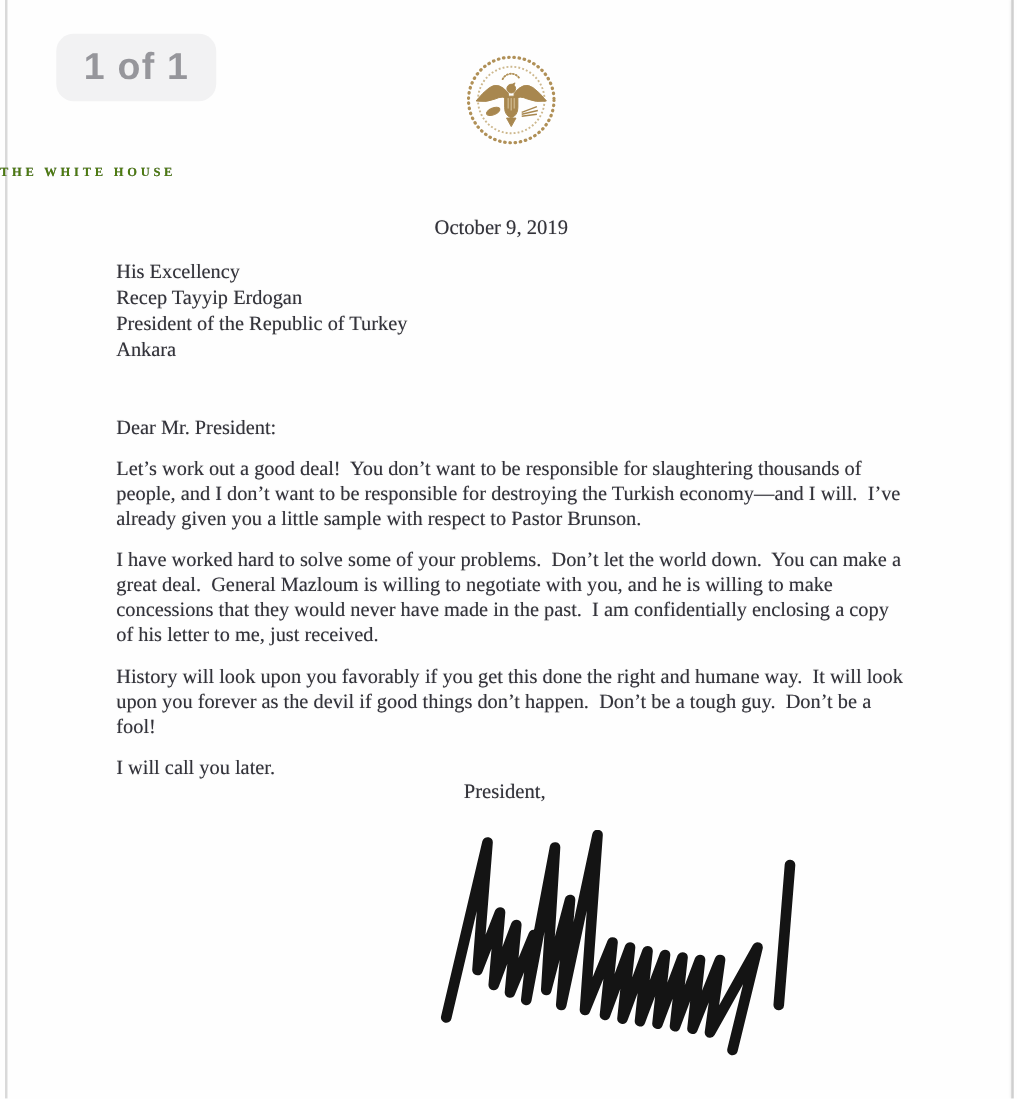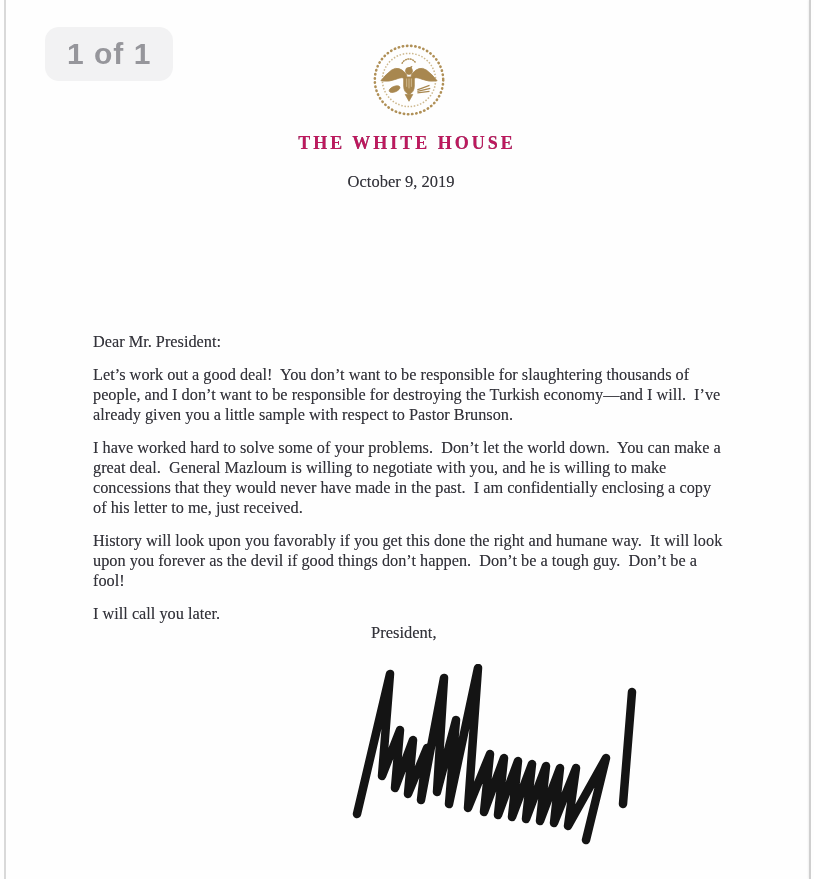--- a/index.html
+++ b/index.html
@@ -16,22 +16,22 @@
   .page-badge{
     position:absolute;left:45px;top:27px;
     background:#f2f2f3;border-radius:14px;
     padding:8px 22px;
     font-family:"Liberation Sans", sans-serif;
     font-size:30px;font-weight:700;color:#96969b;
     letter-spacing:1px;line-height:1.25;
   }
   .seal{position:absolute;left:371px;top:38px;width:76px;height:84px;}
   .letterhead-title{
-    position:absolute;left:0;right:0;top:133px;text-align:center;
-    font-size:18px;font-weight:700;letter-spacing:3px;color:#be185d;
+    position:absolute;left:0;right:0;top:133px;text-align:left;
+    font-size:10px;font-weight:700;letter-spacing:3px;color:#4d7c0f;
     text-shadow:0 0 .5px rgba(32,35,58,.55);
   }
   .letterhead-subtitle{
     position:absolute;left:0;right:0;top:157px;text-align:center;
     font-size:10.5px;font-weight:700;letter-spacing:2.2px;color:#23263c;
     text-shadow:0 0 .5px rgba(32,35,58,.5);
   }
   .letter-date{
     position:absolute;left:0;right:12px;top:172px;text-align:center;
     font-size:16.5px;color:#33333a;
@@ -80,20 +80,24 @@
       <rect x="49.2" y="48" width="1.6" height="13"></rect>
       <rect x="52.4" y="48" width="1.6" height="11"></rect>
     </g>
   </svg>
 
   <div class="letterhead-title">THE WHITE HOUSE</div>
 
 
   <div class="letter-date ink">October 9, 2019</div>
 
+  <div class="recipient ink">His Excellency
+Recep Tayyip Erdogan
+President of the Republic of Turkey
+Ankara</div>
 
   <div class="body-block">
     <div class="salutation ink">Dear Mr. President:</div>
     <div class="para ink">Let’s work out a good deal!  You don’t want to be responsible for slaughtering thousands of
 people, and I don’t want to be responsible for destroying the Turkish economy—and I will.  I’ve
 already given you a little sample with respect to Pastor Brunson.</div>
     <div class="para ink">I have worked hard to solve some of your problems.  Don’t let the world down.  You can make a
 great deal.  General Mazloum is willing to negotiate with you, and he is willing to make
 concessions that they would never have made in the past.  I am confidentially enclosing a copy
 of his letter to me, just received.</div>

